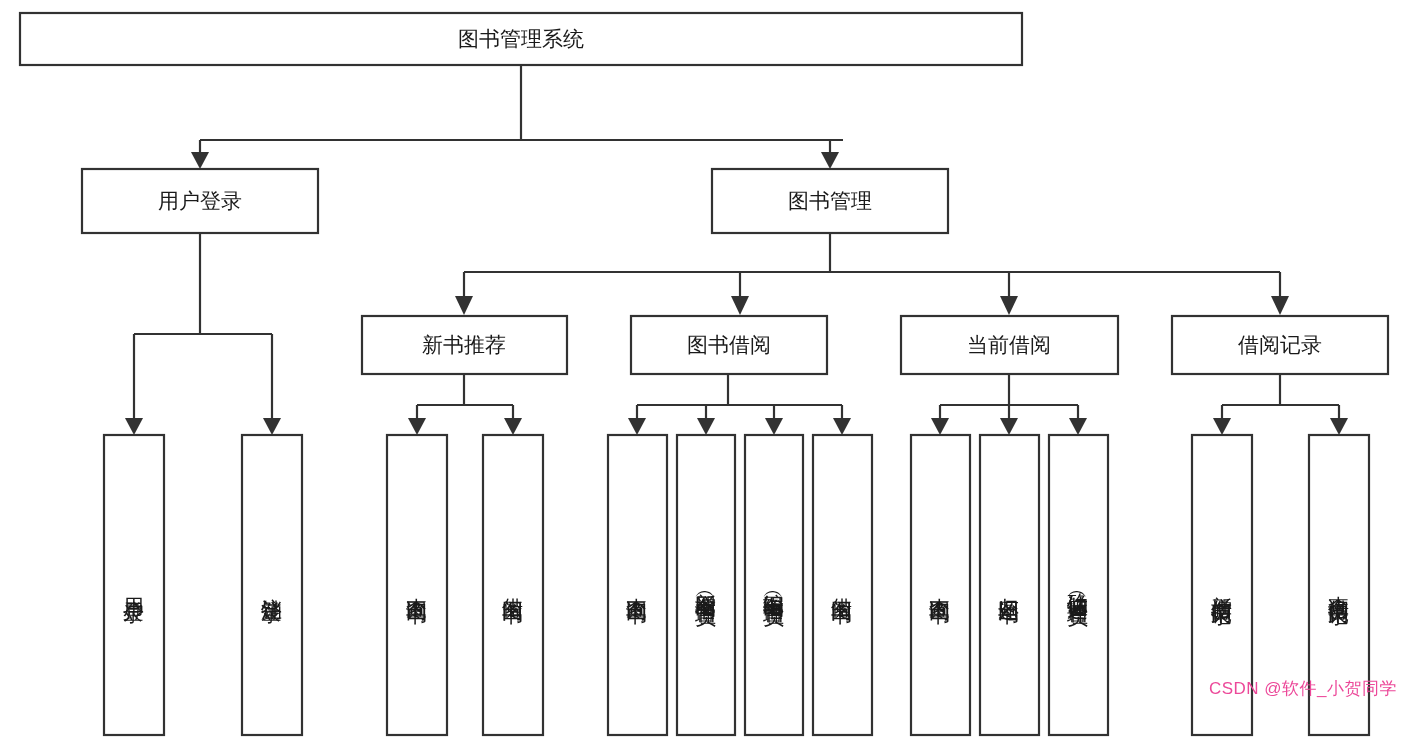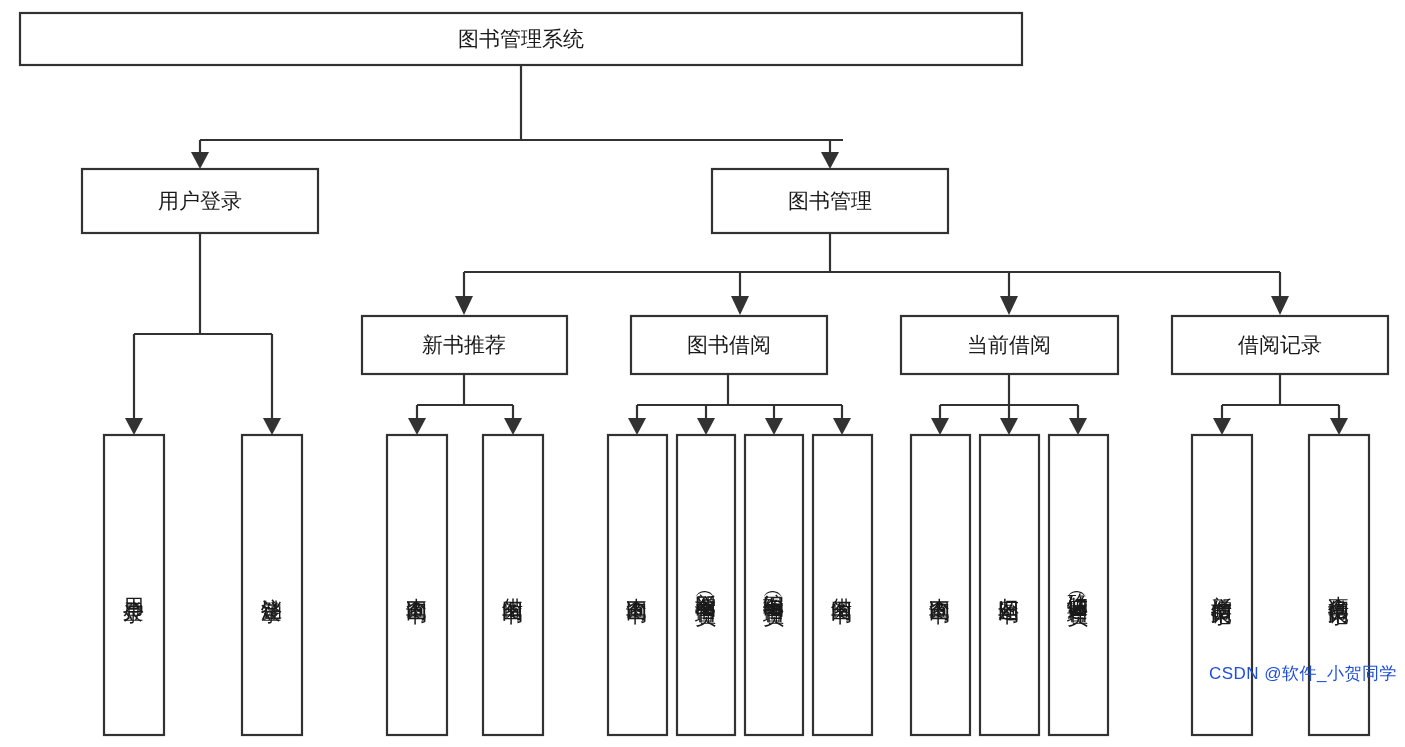--- a/index.html
+++ b/index.html
@@ -55,24 +55,24 @@
     stroke-width: 2.2;
     fill: none;
   }
   .arrow-head {
     fill: #323232;
     stroke: none;
   }
   .watermark {
     position: absolute;
     right: 8px;
-    bottom: 23px;
+    bottom: 8px;
     font-family: "Liberation Sans", sans-serif;
     font-size: 17px;
-    color: #1d4ed8;
+    color: #ec4899;
     white-space: nowrap;
     letter-spacing: 0.5px;
     pointer-events: none;
   }
 </style>
 </head>
 <body>
 
 <div id="diagram-root">
 

